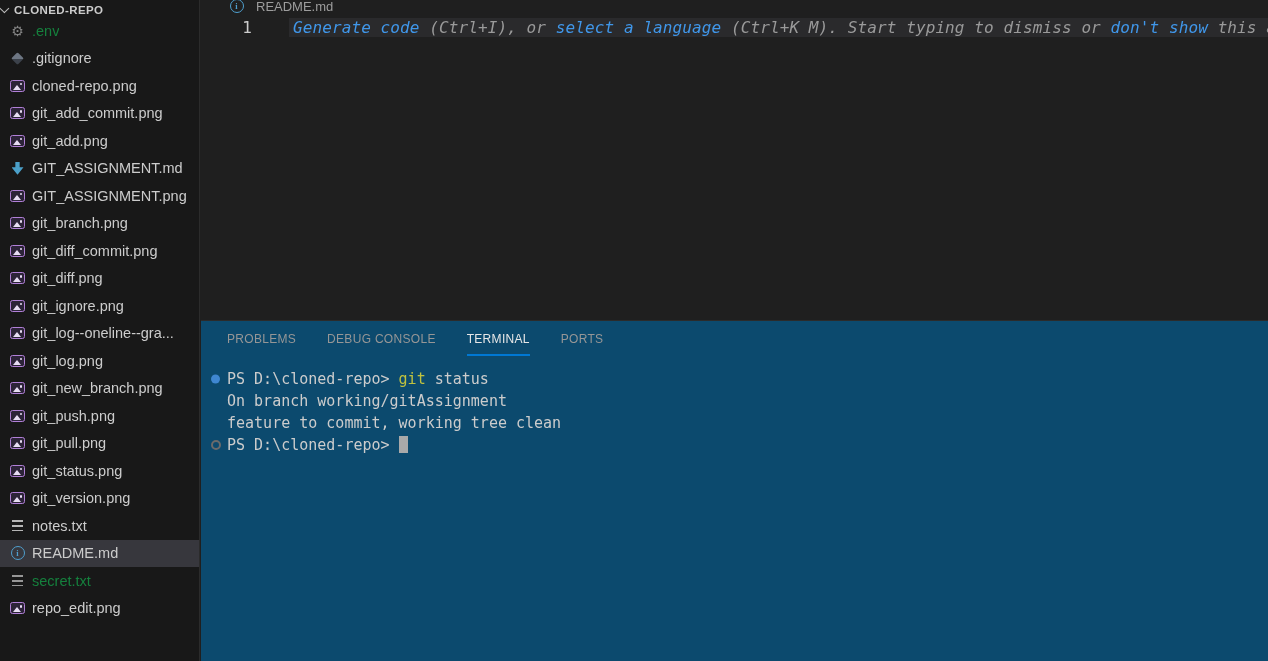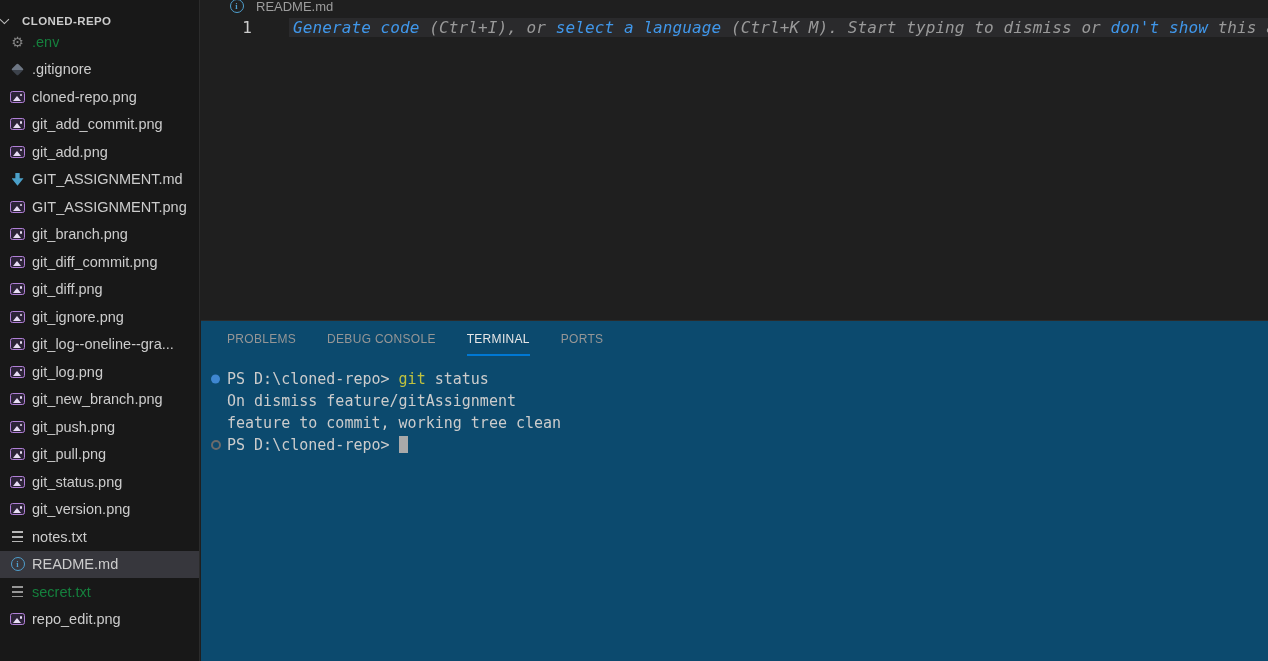--- a/index.html
+++ b/index.html
@@ -2,22 +2,22 @@
 <html><head>
 <meta charset="utf-8">
 <style>
   * { margin:0; padding:0; box-sizing:border-box; }
   html,body { width:1268px; height:661px; overflow:hidden; background:#1f1f1f;
               font-family:"Liberation Sans", sans-serif; }
 
   
   .sidebar { position:absolute; left:0; top:0; width:200px; height:661px;
              background:#181818; border-right:1px solid #2b2b2b; overflow:hidden; }
-  .explorer-header { height:14px; display:flex; align-items:flex-end; gap:12px;
-                     padding-left:3px; overflow:hidden;margin-top:11px; }
+  .explorer-header { height:14px; display:flex; align-items:flex-end; gap:4px;
+                     padding-left:3px; overflow:hidden; }
   .explorer-header .hdr-label { color:#cccccc; font-size:11.5px; font-weight:bold;
                                 letter-spacing:.4px; transform:translateY(2px); }
   .chevron { width:7px; height:7px; border-left:1.6px solid #bdbdbd; border-bottom:1.6px solid #bdbdbd;
              transform:rotate(-45deg) translateY(-3px); flex:none; }
   .file-list { margin-top:3px; }
   .file-row { height:27.5px; display:flex; align-items:center; padding-left:9px;
               color:#cccccc; font-size:14.5px; cursor:pointer; white-space:nowrap; }
   .file-row.selected { background:#37373d; }
   .file-row.dimmed .file-label { color:#15803d; }
   .file-row.dimmed .file-icon { opacity:.8; }
@@ -236,17 +236,17 @@
 
 <div class="panel">
   <div class="panel-tabs">
       <div class="panel-tab">PROBLEMS</div>
       <div class="panel-tab">DEBUG CONSOLE</div>
       <div class="panel-tab active">TERMINAL</div>
       <div class="panel-tab">PORTS</div>
     </div>
   <div class="terminal">
       <div class="term-line"><span class="decoration success"></span><span class="seg-default">PS D:\cloned-repo&gt; </span><span class="seg-command">git</span><span class="seg-default"> status</span></div>
-      <div class="term-line"><span class="seg-default">On dismiss feature/gitAssignment</span></div>
+      <div class="term-line"><span class="seg-default">On branch working/gitAssignment</span></div>
       <div class="term-line"><span class="seg-default">feature to commit, working tree clean</span></div>
       <div class="term-line"><span class="decoration prompt"></span><span class="seg-default">PS D:\cloned-repo&gt; </span><span class="term-cursor"></span></div>
     </div>
 </div>
 
 </body></html>

